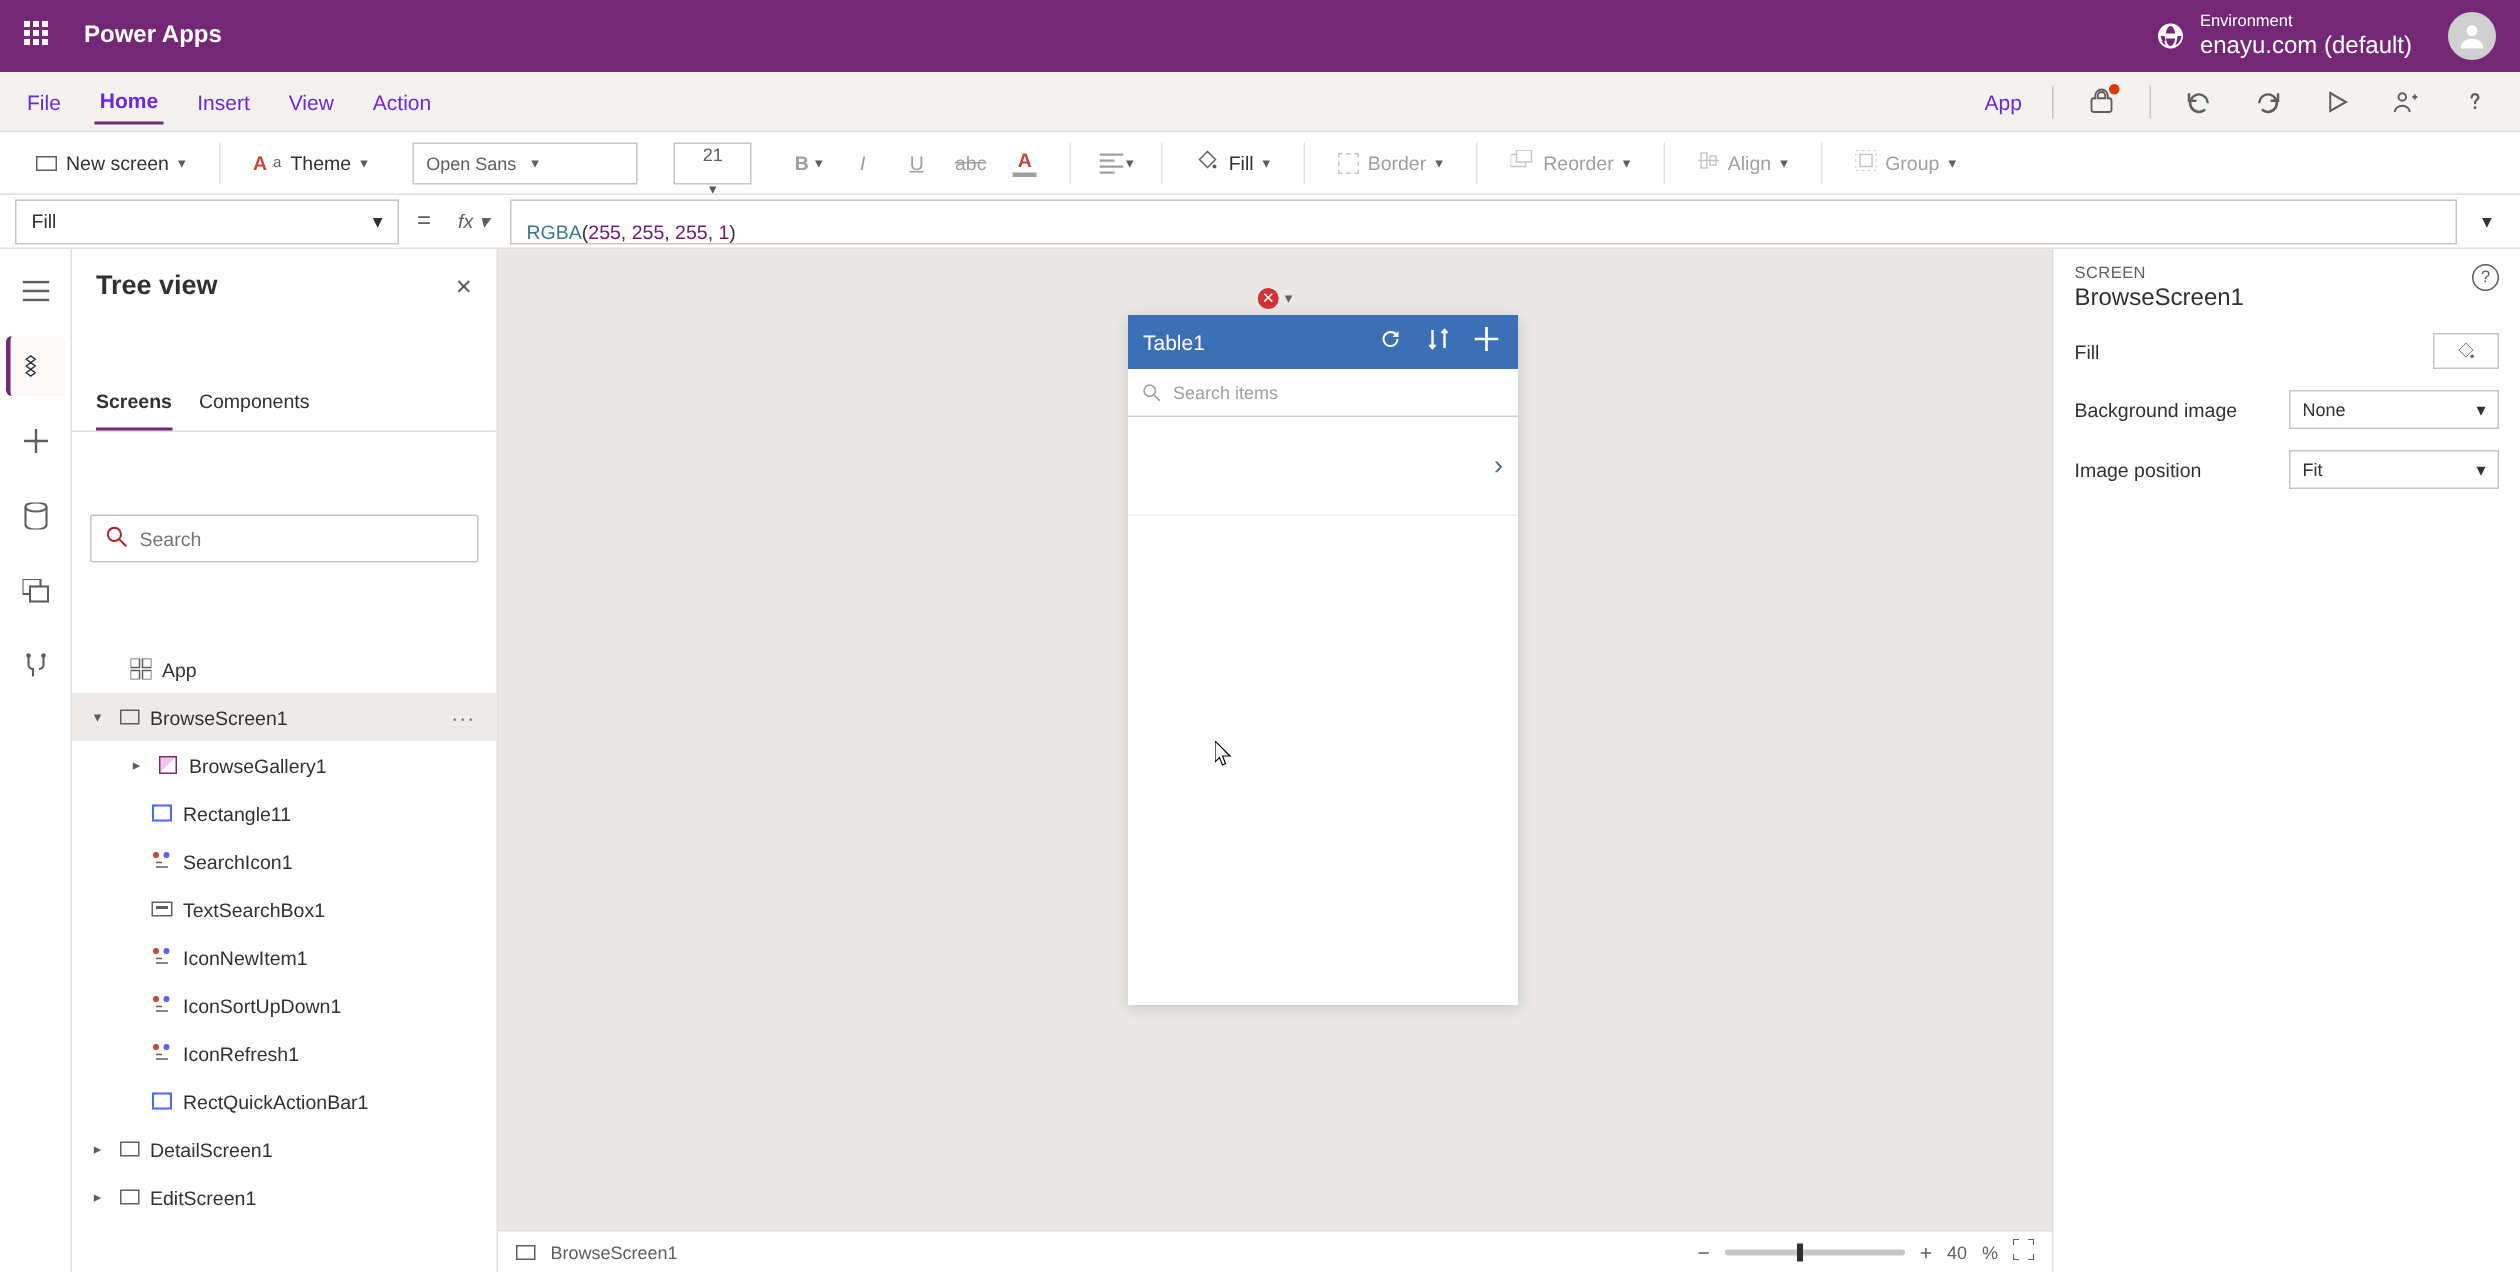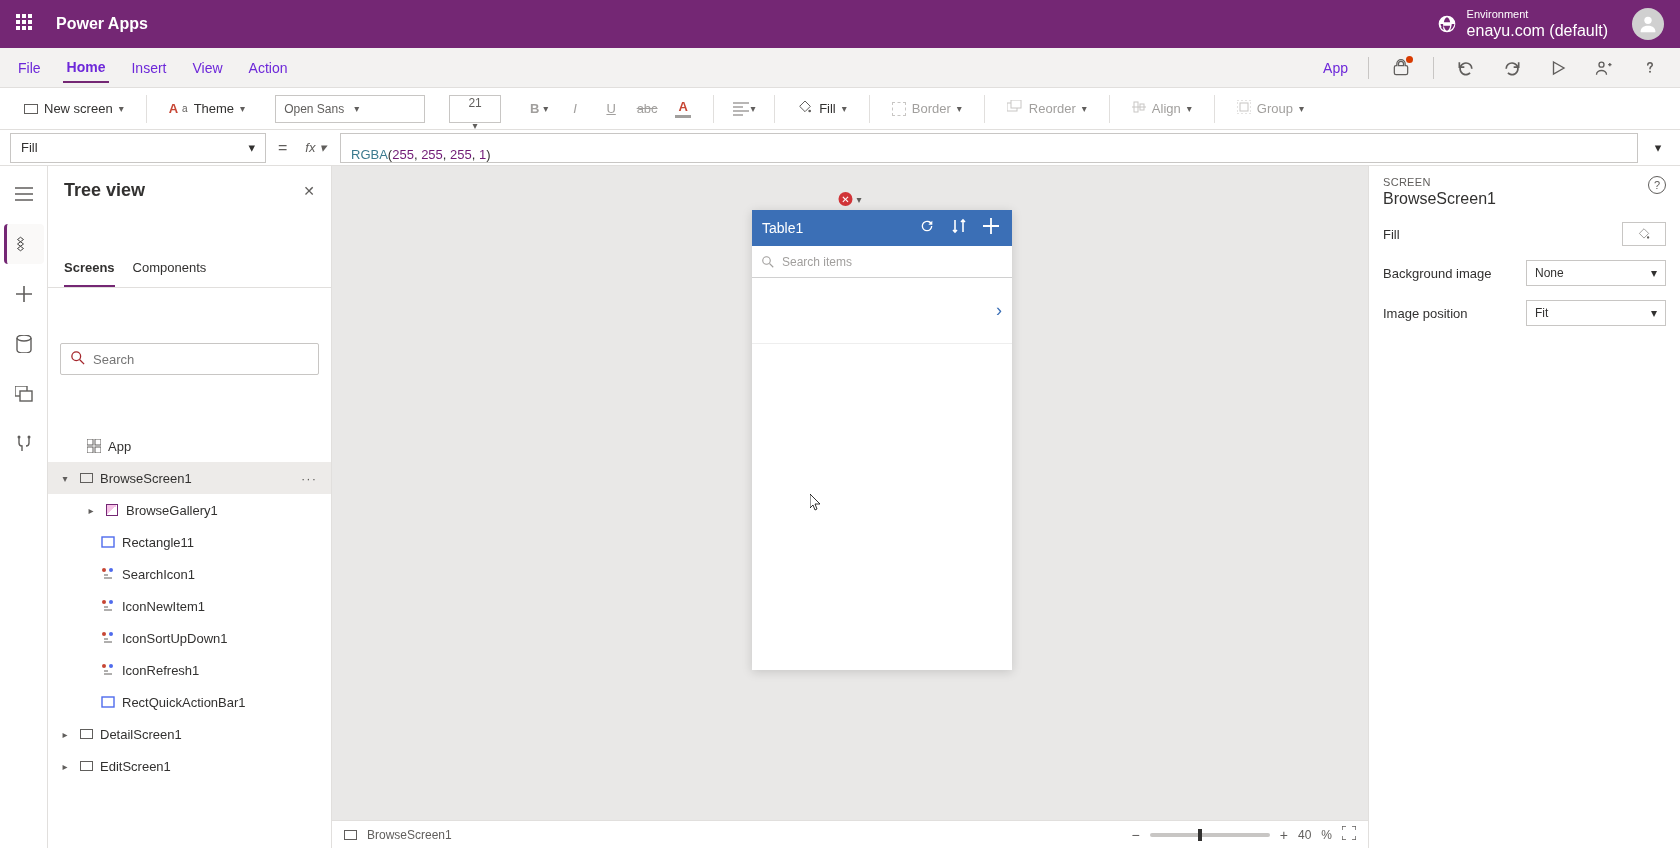--- a/index.html
+++ b/index.html
@@ -457,20 +457,26 @@
             <svg width="14" height="14" viewBox="0 0 14 14">
               <circle cx="3" cy="3" r="2" fill="#c74634"></circle>
               <circle cx="10" cy="3" r="2" fill="#4f6bed"></circle>
               <path d="M3 8h4M3 11h8" stroke="#605e5c"></path>
             </svg>
           </span>
         <span class="label">SearchIcon1</span>
       </div>
       <div class="node indent3">
         <span class="ticon">
+            <span class="txt-ico"></span>
+          </span>
+        <span class="label">TextSearchBox1</span>
+      </div>
+      <div class="node indent3">
+        <span class="ticon">
             <svg width="14" height="14" viewBox="0 0 14 14">
               <circle cx="3" cy="3" r="2" fill="#c74634"></circle>
               <circle cx="10" cy="3" r="2" fill="#4f6bed"></circle>
               <path d="M3 8h4M3 11h8" stroke="#605e5c"></path>
             </svg>
           </span>
         <span class="label">IconNewItem1</span>
       </div>
       <div class="node indent3">
         <span class="ticon">

